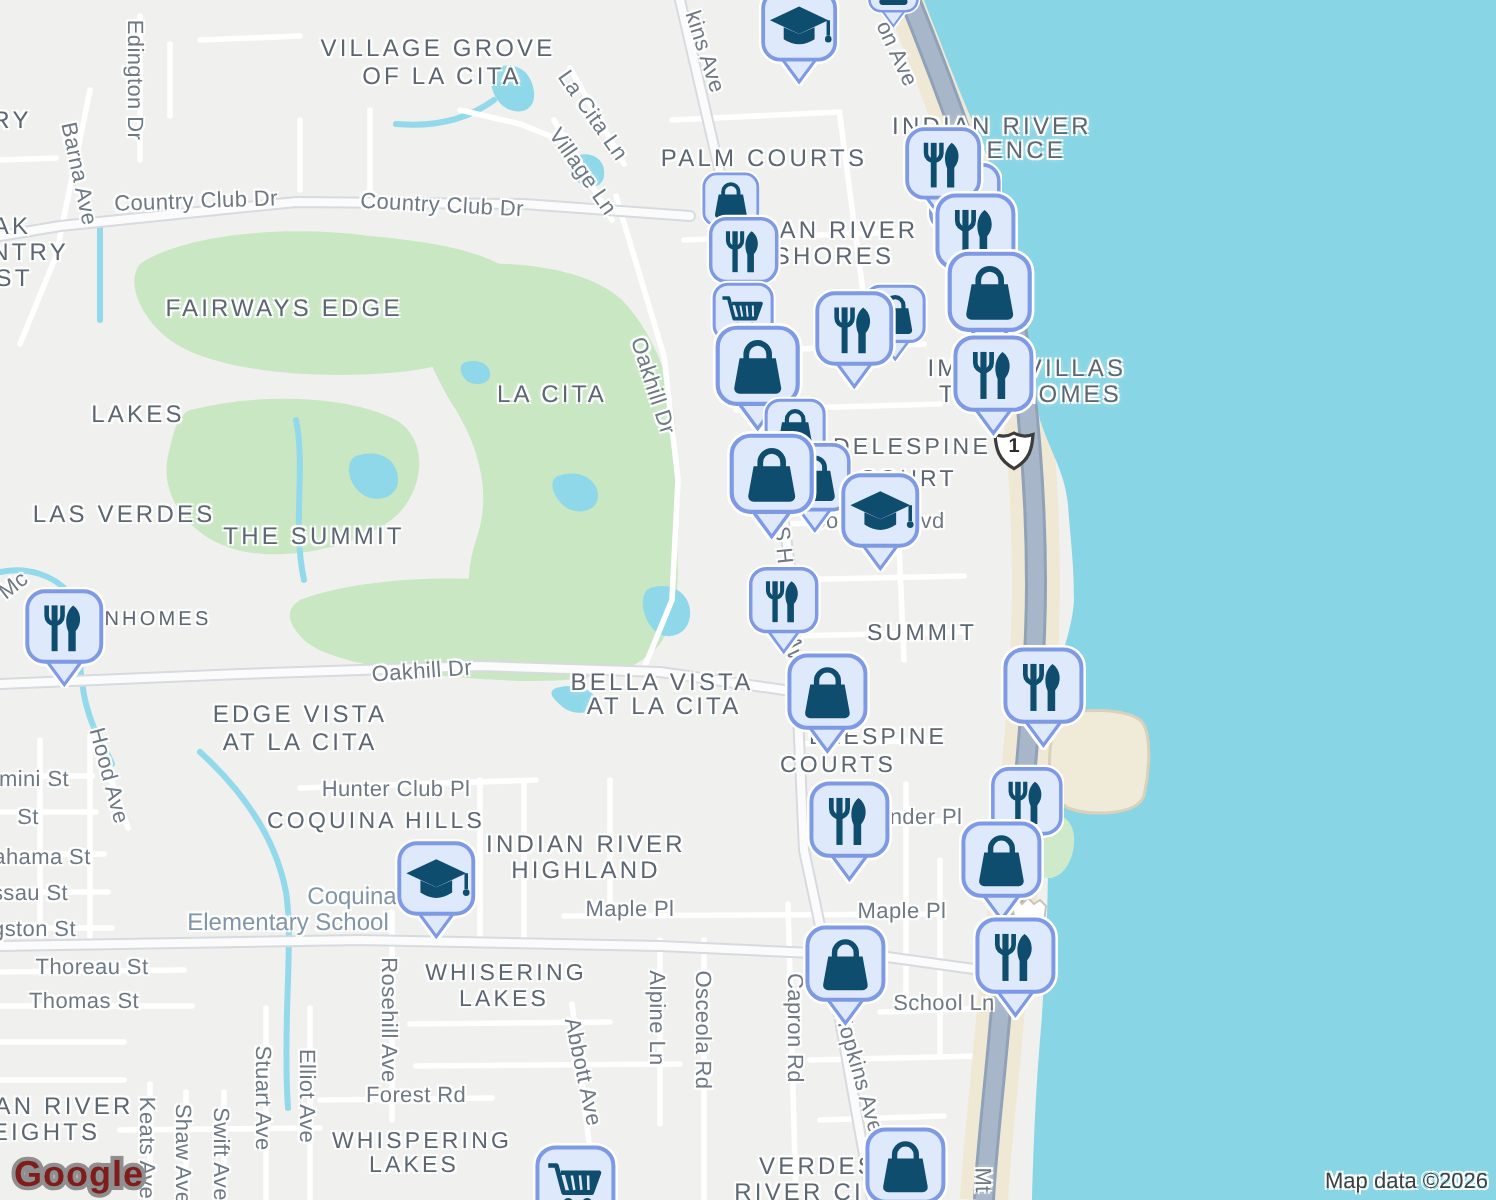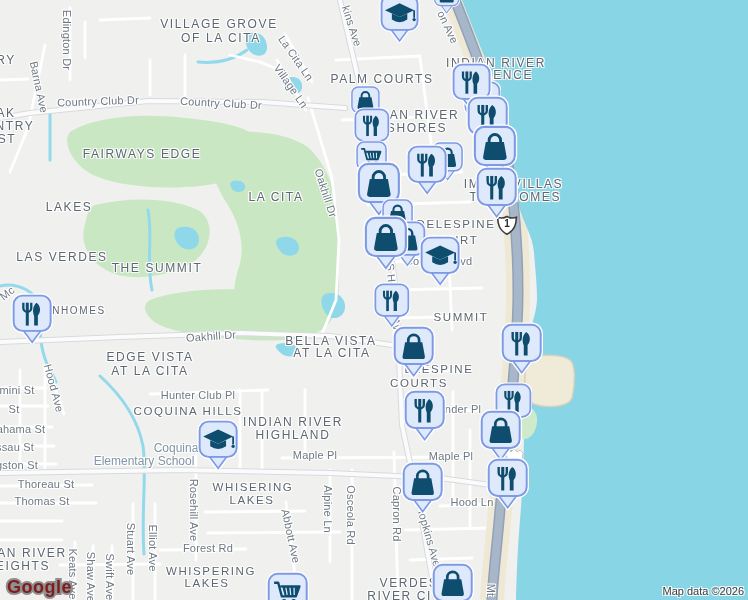--- a/index.html
+++ b/index.html
@@ -207,21 +207,21 @@
       <span class="lbl street" style="left: 448px; top: 27px; transform: translate(-50%, -50%) rotate(65deg);">on Ave</span>
       <span class="lbl street" style="left: 326px; top: 193px; transform: translate(-50%, -50%) rotate(72deg);">Oakhill Dr</span>
       <span class="lbl street" style="left: 211px; top: 336px; transform: translate(-50%, -50%) rotate(-4deg);">Oakhill Dr</span>
       <span class="lbl street" style="left: 7px; top: 293px; transform: translate(-50%, -50%) rotate(-38deg);">Mc</span>
       <span class="lbl street" style="left: 394px; top: 300px; transform: translate(-50%, -50%) rotate(84deg);">S Hopkins Ave</span>
       <span class="lbl street" style="left: 54px; top: 388px; transform: translate(-50%, -50%) rotate(75deg);">Hood Ave</span>
       <span class="lbl street" style="left: 198px; top: 395px; transform: translate(-50%, -50%) rotate(0deg);">Hunter Club Pl</span>
       <span class="lbl street" style="left: 315px; top: 455px; transform: translate(-50%, -50%) rotate(0deg);">Maple Pl</span>
       <span class="lbl street" style="left: 451px; top: 456px; transform: translate(-50%, -50%) rotate(0deg);">Maple Pl</span>
       <span class="lbl street" style="left: 463px; top: 409px; transform: translate(-50%, -50%) rotate(0deg);">nder Pl</span>
-      <span class="lbl street" style="left: 472px; top: 502px; transform: translate(-50%, -50%) rotate(0deg);">Hood Ln</span>
+      <span class="lbl street" style="left: 472px; top: 502px; transform: translate(-50%, -50%) rotate(0deg);">School Ln</span>
       <span class="lbl street" style="left: 414px; top: 261px; transform: translate(-50%, -50%) rotate(0deg);">Cor</span>
       <span class="lbl street" style="left: 465px; top: 261px; transform: translate(-50%, -50%) rotate(0deg);">lvd</span>
       <span class="lbl street" style="left: 397px; top: 514px; transform: translate(-50%, -50%) rotate(90deg);">Capron Rd</span>
       <span class="lbl street" style="left: 429px; top: 536px; transform: translate(-50%, -50%) rotate(74deg);">Hopkins Ave</span>
       <span class="lbl street" style="left: 351px; top: 515px; transform: translate(-50%, -50%) rotate(90deg);">Osceola Rd</span>
       <span class="lbl street" style="left: 328px; top: 509px; transform: translate(-50%, -50%) rotate(90deg);">Alpine Ln</span>
       <span class="lbl street" style="left: 291px; top: 536px; transform: translate(-50%, -50%) rotate(78deg);">Abbott Ave</span>
       <span class="lbl street" style="left: 194px; top: 510px; transform: translate(-50%, -50%) rotate(90deg);">Rosehill Ave</span>
       <span class="lbl street" style="left: 46px; top: 484px; transform: translate(-50%, -50%) rotate(0deg);">Thoreau St</span>
       <span class="lbl street" style="left: 42px; top: 501px; transform: translate(-50%, -50%) rotate(0deg);">Thomas St</span>

